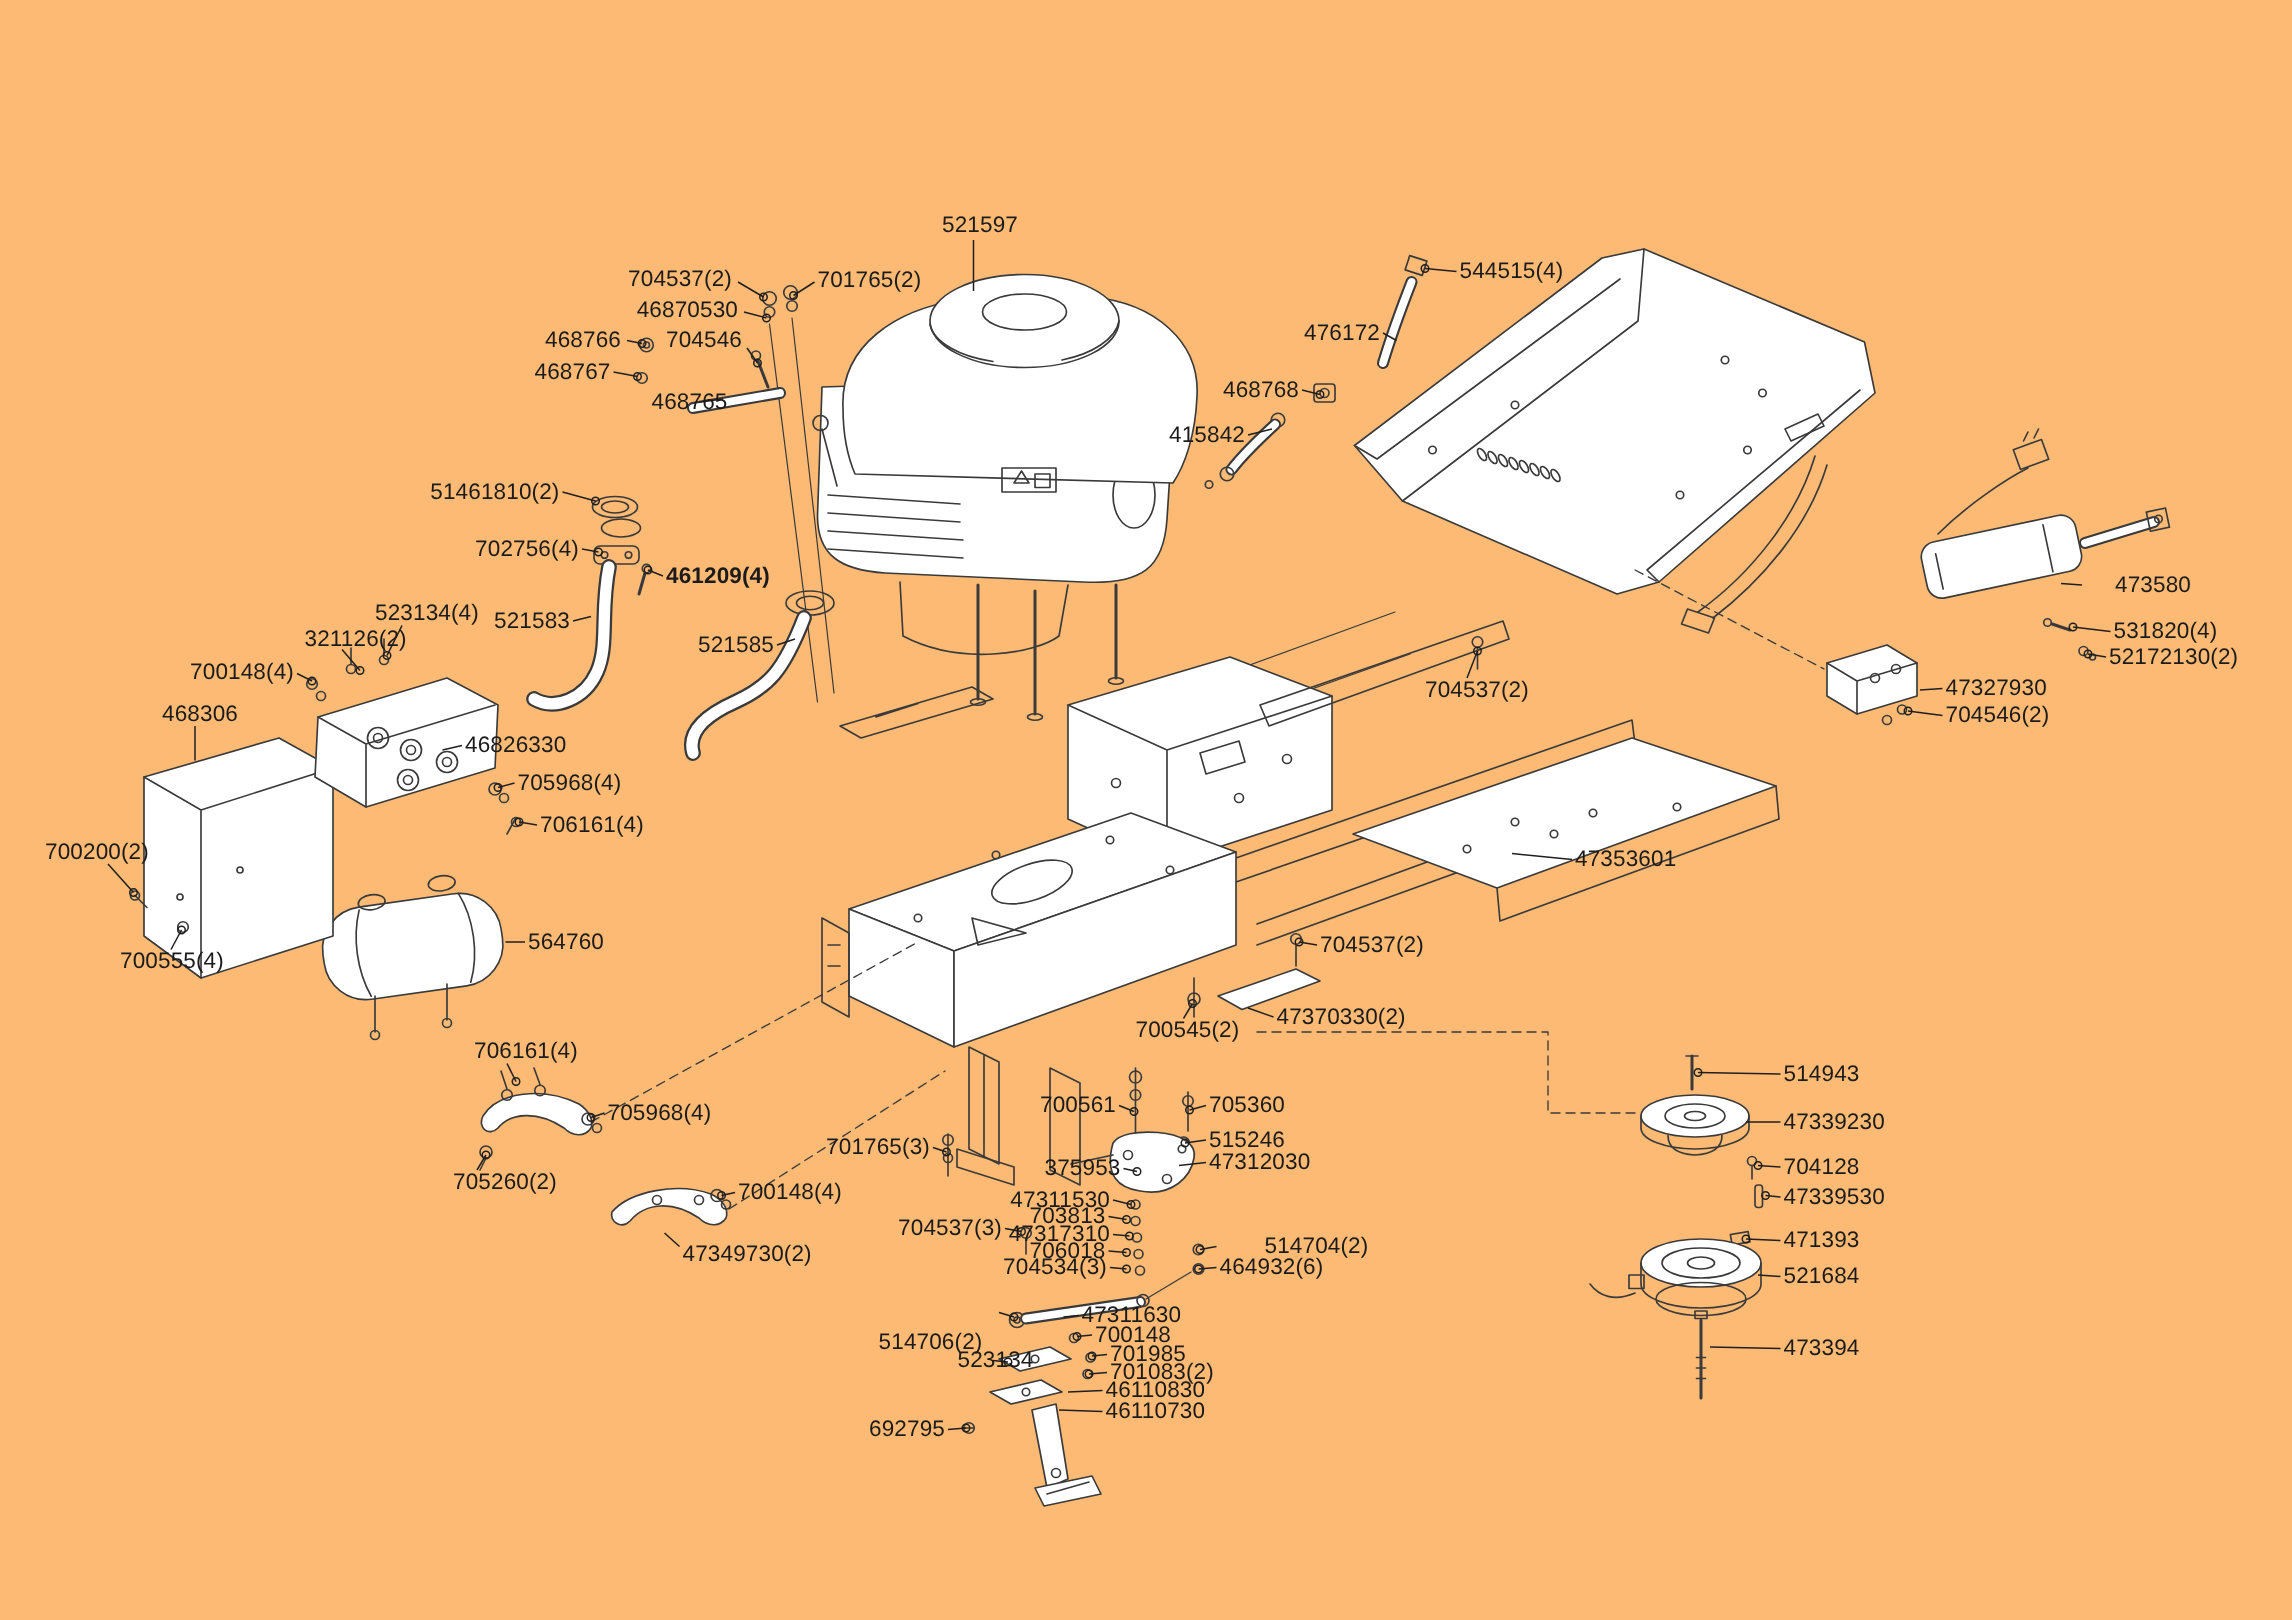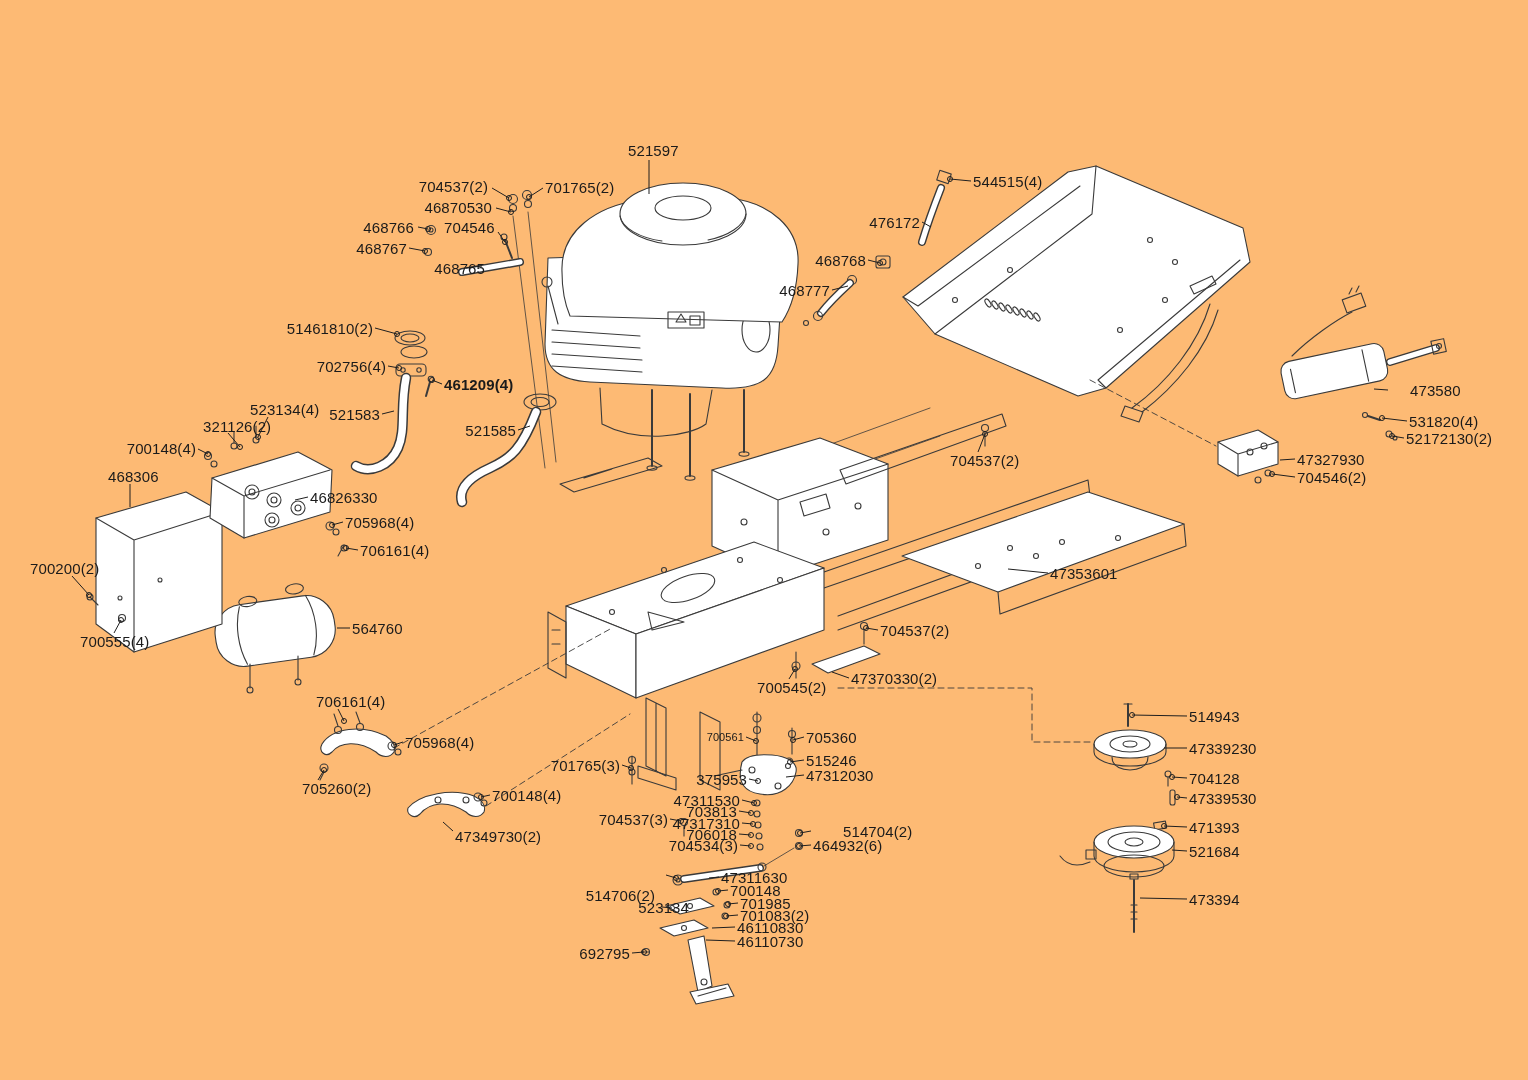--- a/index.html
+++ b/index.html
@@ -476,21 +476,21 @@
       <div class="lbl r" style="left: 488px; top: 186px;">704537(2)</div>
       <div class="lbl" style="left: 545px; top: 187px;">701765(2)</div>
       <div class="lbl r" style="left: 492px; top: 207px;">46870530</div>
       <div class="lbl r" style="left: 414px; top: 227px;">468766</div>
       <div class="lbl" style="left: 444px; top: 227px;">704546</div>
       <div class="lbl r" style="left: 407px; top: 248px;">468767</div>
       <div class="lbl r" style="left: 464px; top: 268px; margin-left: 21px;">468765</div>
       <div class="lbl" style="left: 973px; top: 181px;">544515(4)</div>
       <div class="lbl r" style="left: 920px; top: 222px;">476172</div>
       <div class="lbl r" style="left: 866px; top: 260px;">468768</div>
-      <div class="lbl r" style="left: 830px; top: 290px;">468777</div>
+      <div class="lbl r" style="left: 830px; top: 290px;">415842</div>
       <div class="lbl r" style="left: 373px; top: 328px;">51461810(2)</div>
       <div class="lbl r" style="left: 386px; top: 366px;">702756(4)</div>
       <div class="lbl" style="left: 444px; top: 384px; font-weight: bold;">461209(4)</div>
       <div class="lbl" style="left: 250px; top: 409px;">523134(4)</div>
       <div class="lbl" style="left: 203px; top: 426px;">321126(2)</div>
       <div class="lbl r" style="left: 380px; top: 414px;">521583</div>
       <div class="lbl r" style="left: 516px; top: 430px;">521585</div>
       <div class="lbl r" style="left: 196px; top: 448px;">700148(4)</div>
       <div class="lbl" style="left: 108px; top: 476px;">468306</div>
       <div class="lbl" style="left: 310px; top: 497px;">46826330</div>
@@ -502,21 +502,21 @@
       <div class="lbl" style="left: 1390px; top: 390px; margin-left: 20px;">473580</div>
       <div class="lbl" style="left: 1409px; top: 421px;">531820(4)</div>
       <div class="lbl" style="left: 1406px; top: 438px;">52172130(2)</div>
       <div class="lbl" style="left: 1297px; top: 459px;">47327930</div>
       <div class="lbl" style="left: 1297px; top: 477px;">704546(2)</div>
       <div class="lbl" style="left: 950px; top: 460px;">704537(2)</div>
       <div class="lbl" style="left: 1050px; top: 573px;">47353601</div>
       <div class="lbl" style="left: 880px; top: 630px;">704537(2)</div>
       <div class="lbl" style="left: 851px; top: 678px;">47370330(2)</div>
       <div class="lbl" style="left: 757px; top: 687px;">700545(2)</div>
-      <div class="lbl r" style="left: 744px; top: 737px; font-size: 11px;">700561</div>
+      <div class="lbl r" style="left: 744px; top: 737px; font-size: 15px;">700561</div>
       <div class="lbl" style="left: 806px; top: 737px;">705360</div>
       <div class="lbl" style="left: 806px; top: 760px;">515246</div>
       <div class="lbl" style="left: 806px; top: 775px;">47312030</div>
       <div class="lbl r" style="left: 747px; top: 779px;">375953</div>
       <div class="lbl r" style="left: 620px; top: 765px;">701765(3)</div>
       <div class="lbl r" style="left: 740px; top: 800px;">47311530</div>
       <div class="lbl r" style="left: 737px; top: 811px;">703813</div>
       <div class="lbl r" style="left: 668px; top: 819px;">704537(3)</div>
       <div class="lbl r" style="left: 740px; top: 823px;">47317310</div>
       <div class="lbl r" style="left: 737px; top: 834px;">706018</div>

